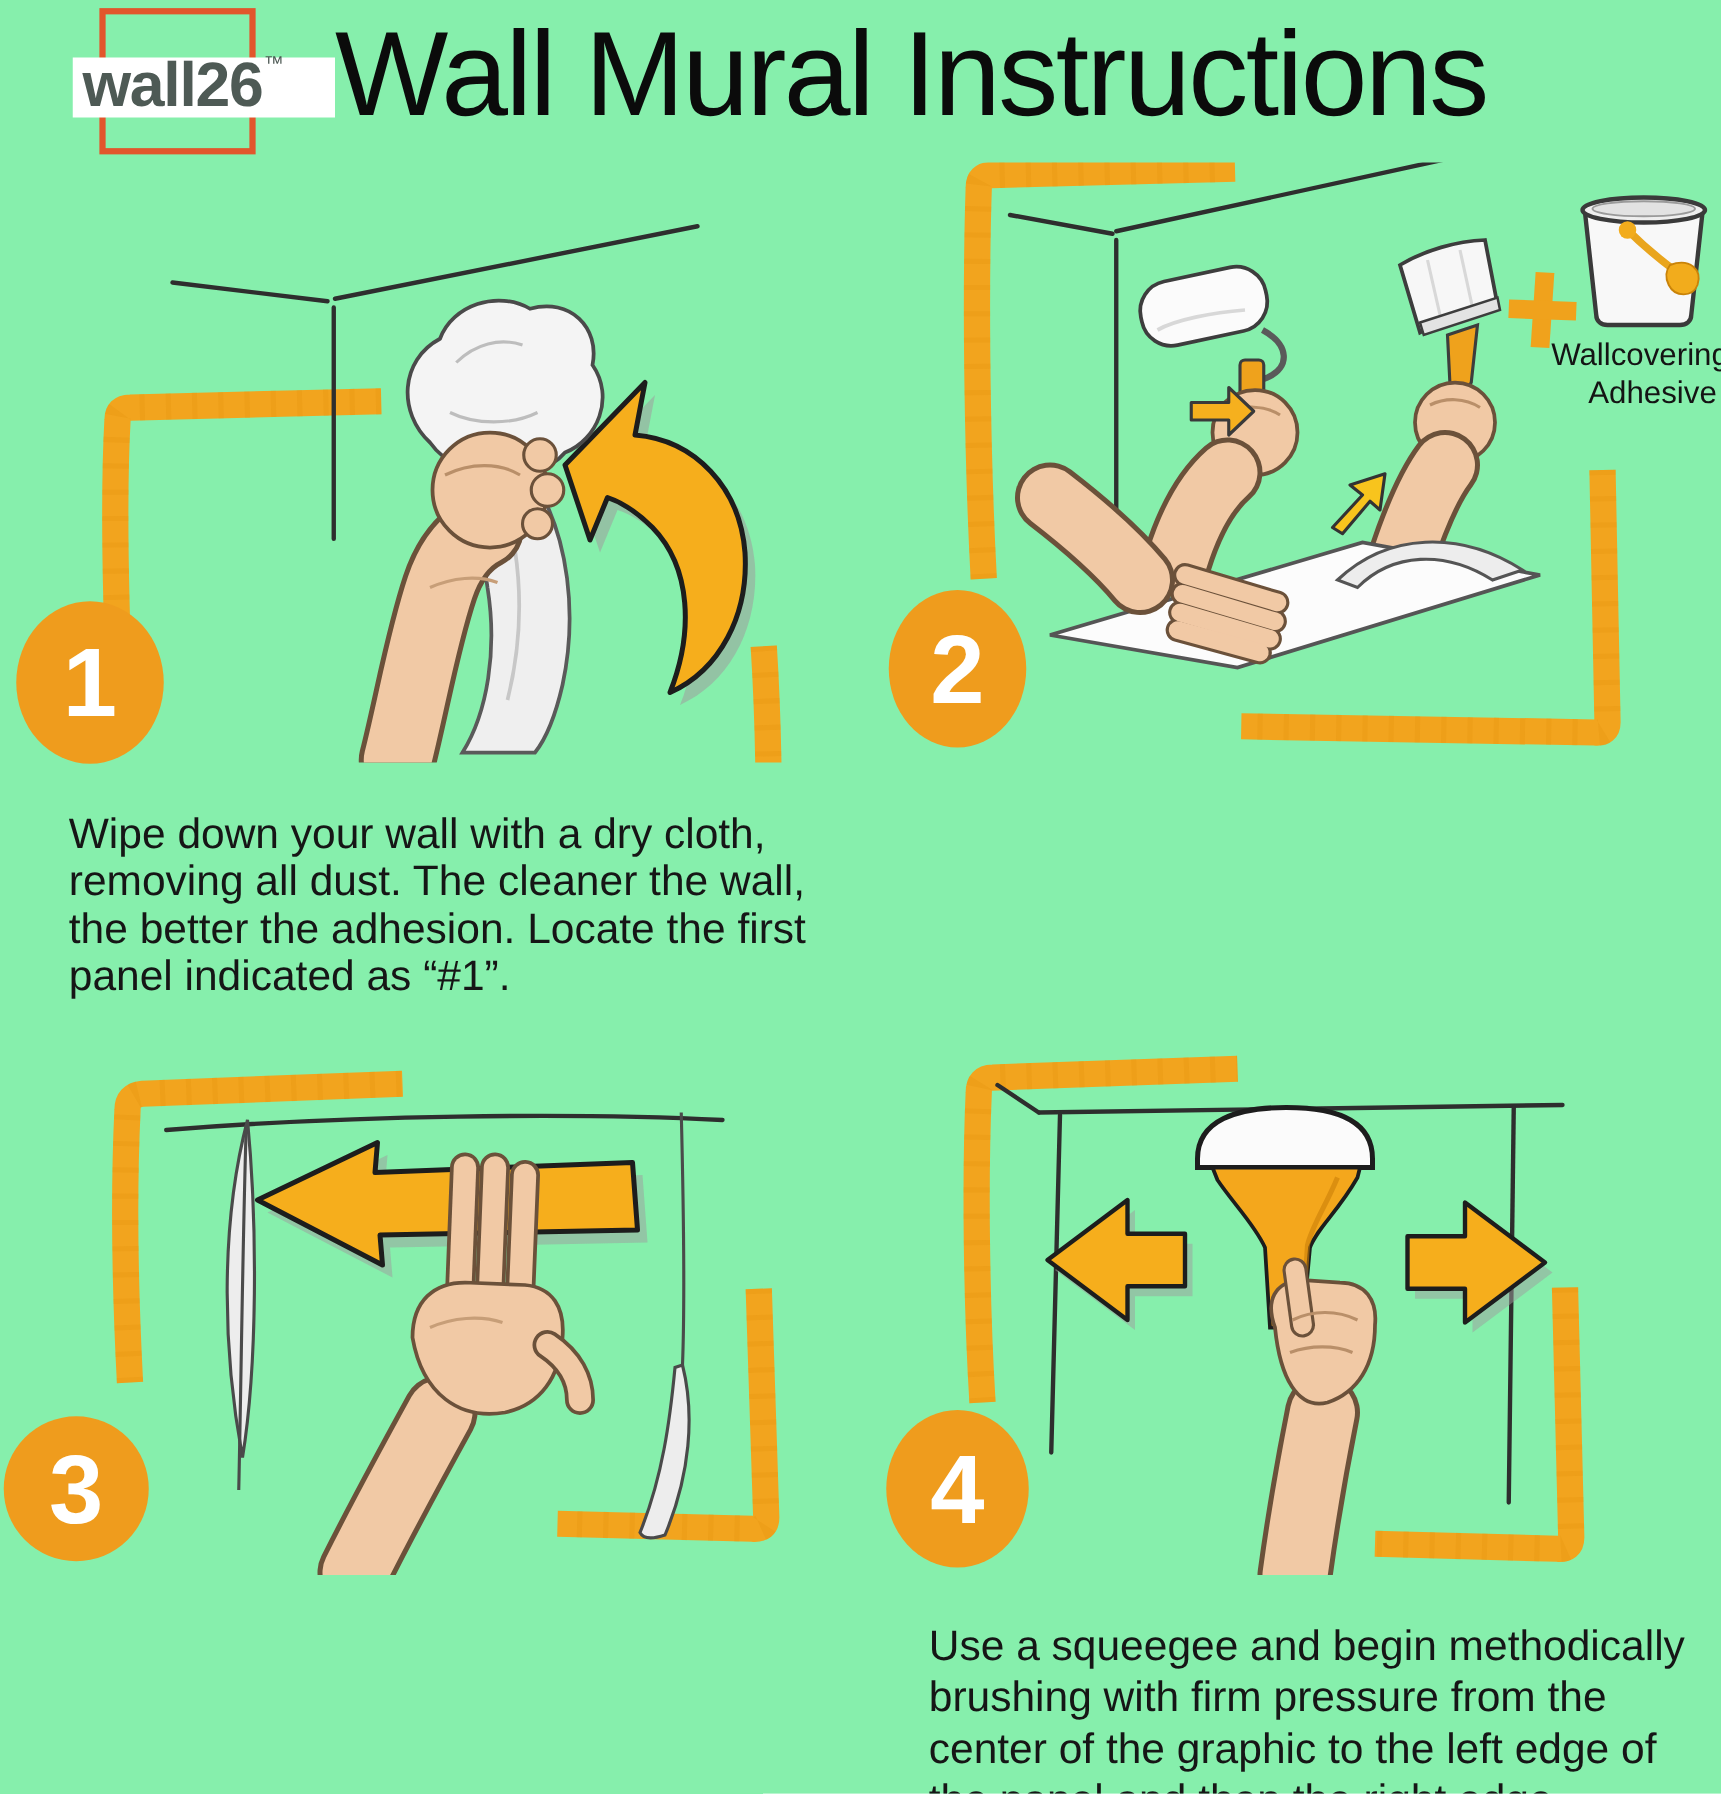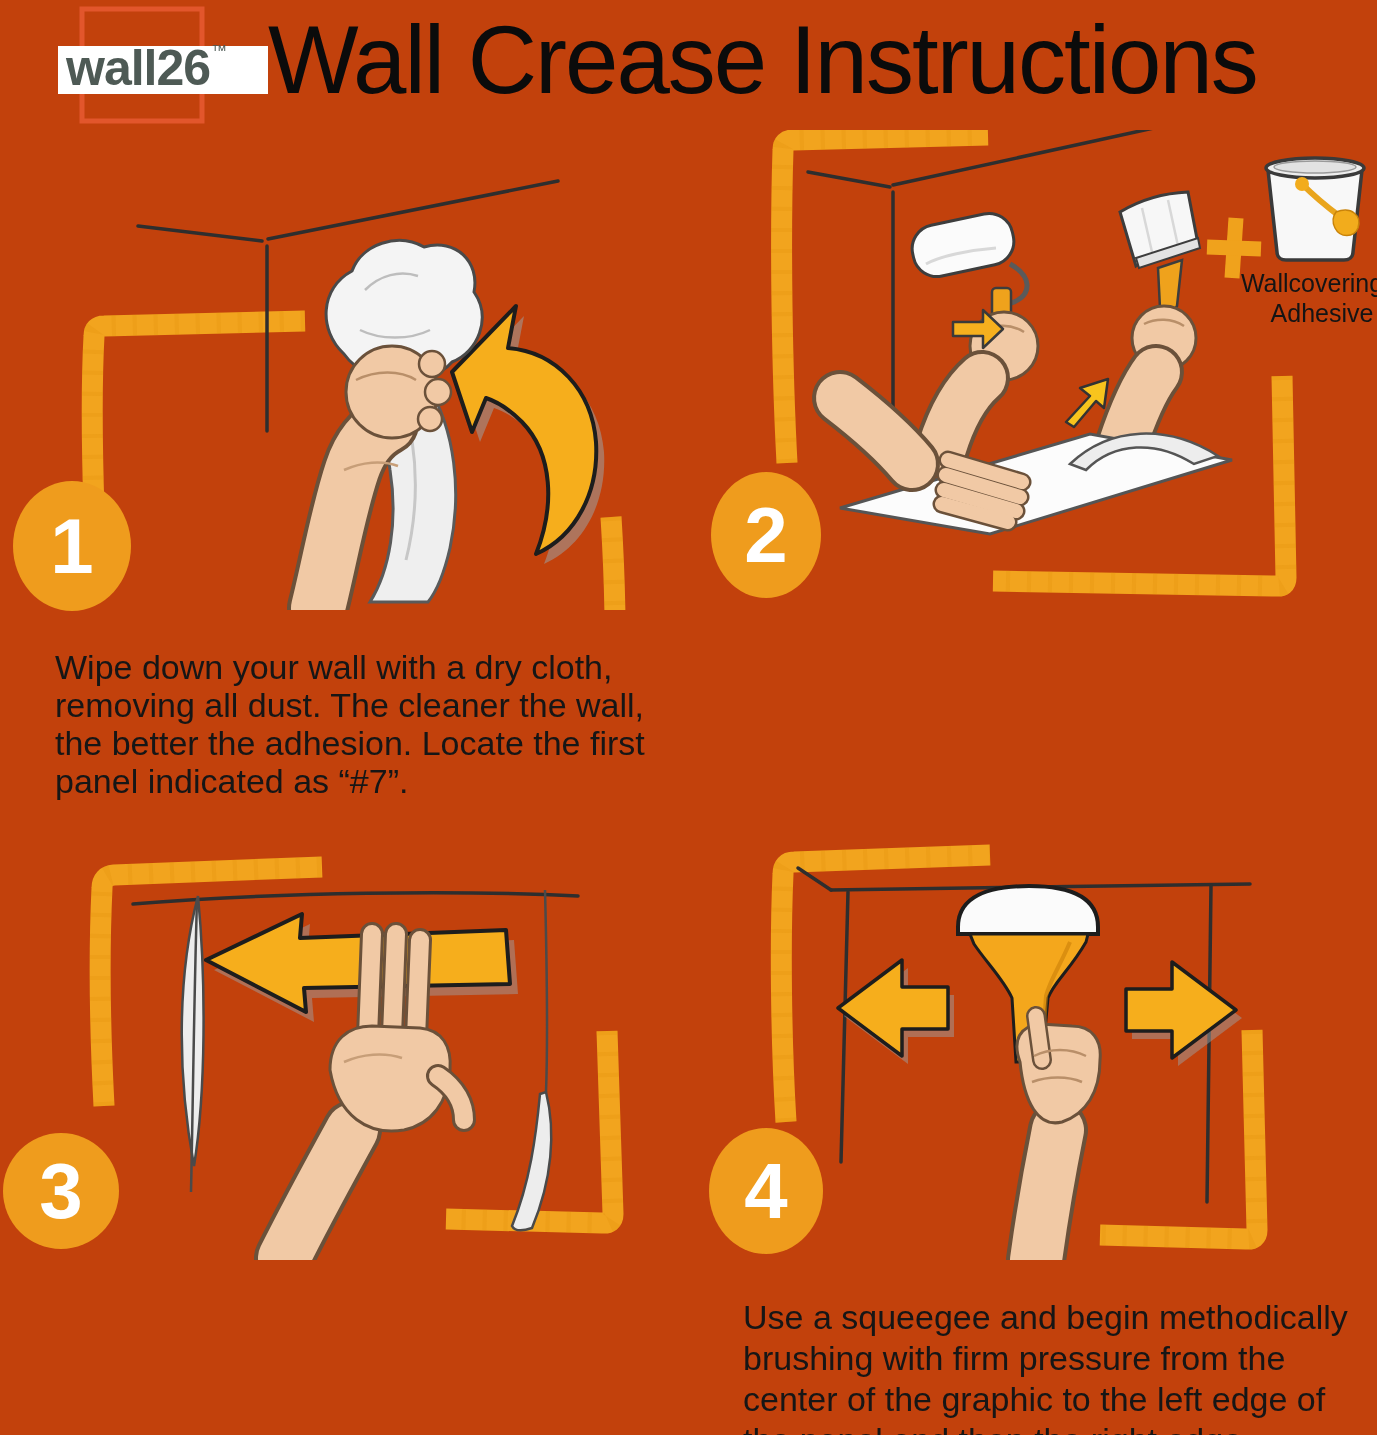--- a/index.html
+++ b/index.html
@@ -1,16 +1,16 @@
 <!DOCTYPE html>
 <html><head>
 <meta charset="utf-8">
 <style>
   html,body{margin:0;padding:0;background:#ffffff;}
-  .canvas{position:relative;width:1377px;height:1435px;background:#c2410c;overflow:hidden;
+  .canvas{position:relative;width:1377px;height:1435px;background:#86efac;overflow:hidden;
           font-family:"Liberation Sans",sans-serif;}
   .abs{position:absolute;}
   
   .title{position:absolute;left:268px;top:10px;font-size:96px;line-height:1.05;
          letter-spacing:-2px;color:#0b0b0b;white-space:nowrap;}
   
   .step-text{position:absolute;color:#161616;}
   .t1{left:55px;top:614px;width:612px;font-size:34px;line-height:38px;}
   .t2{left:745px;top:606px;width:580px;font-size:34px;line-height:42px;}
   .t3{left:50px;top:1270px;width:560px;font-size:34px;line-height:40px;}
@@ -30,21 +30,21 @@
 
 <div class="canvas">
 
   <svg class="abs" style="left:58px;top:4px;" width="210" height="128" viewBox="0 0 210 128">
     <rect x="24" y="5" width="120" height="112" fill="none" stroke="#E2562C" stroke-width="5"></rect>
     <rect x="0" y="42" width="210" height="48" fill="#ffffff"></rect>
     <text x="8" y="81" font-size="50" font-weight="bold" fill="#4E5A55" letter-spacing="-1">wall26</text>
     <text x="153" y="52" font-size="16" fill="#4E5A55">™</text>
   </svg>
 
-  <h1 class="title" style="margin:0;font-weight:400;">Wall Crease Instructions</h1>
+  <h1 class="title" style="margin:0;font-weight:400;">Wall Mural Instructions</h1>
 
   <svg class="abs" style="left:0;top:140px;" width="690" height="470" viewBox="0 0 690 470">
 
     <g fill="none">
       <path d="M96 424 C92 330 91 250 94 196 Q94 186 104 186 L305 181" stroke="#F2A41E" stroke-width="21"></path>
       <path d="M96 424 C92 330 91 250 94 196 Q94 186 104 186 L305 181" stroke="#E08E0B" stroke-width="21" opacity="0.22" stroke-dasharray="4 17"></path>
     </g>
     <g fill="none">
       <path d="M611 377 C615 440 616 512 614 562 Q614 572 604 572 L441 569" stroke="#F2A41E" stroke-width="21"></path>
       <path d="M611 377 C615 440 616 512 614 562 Q614 572 604 572 L441 569" stroke="#E08E0B" stroke-width="21" opacity="0.22" stroke-dasharray="4 17"></path>
@@ -250,16 +250,16 @@
   <div class="badge b2">
     <span>2</span>
   </div>
   <div class="badge b3">
     <span>3</span>
   </div>
   <div class="badge b4">
     <span>4</span>
   </div>
 
-  <p class="step-text t1">Wipe down your wall with a dry cloth, removing all dust. The cleaner the wall, the better the adhesion. Locate the first panel indicated as “#7”.</p>
+  <p class="step-text t1">Wipe down your wall with a dry cloth, removing all dust. The cleaner the wall, the better the adhesion. Locate the first panel indicated as “#1”.</p>
   <p class="step-text t4">Use a squeegee and begin methodically brushing with firm pressure from the center of the graphic to the left edge of the panel and then the right edge.</p>
 
 </div>
 
 </body></html>

